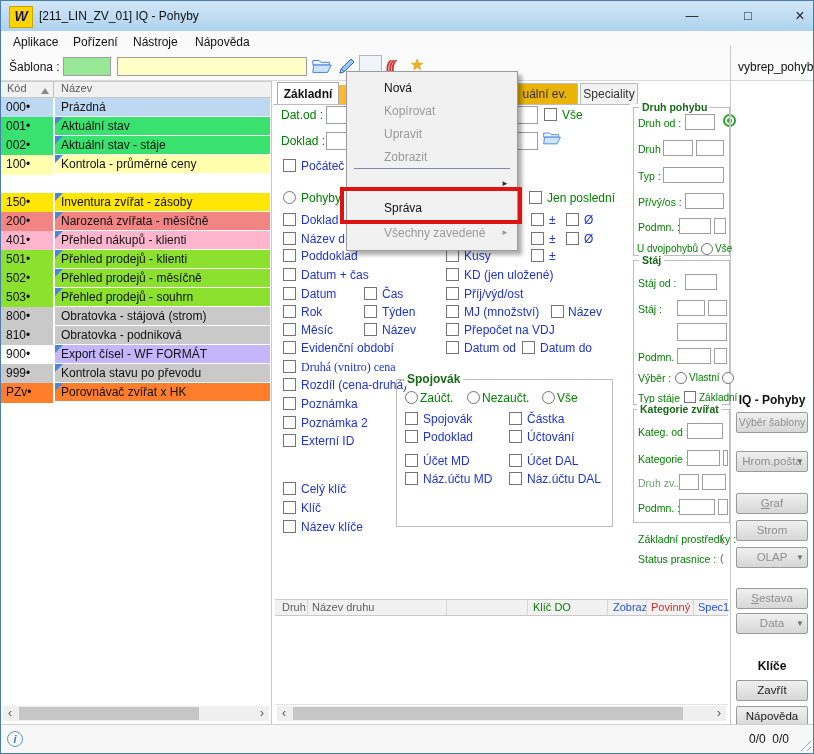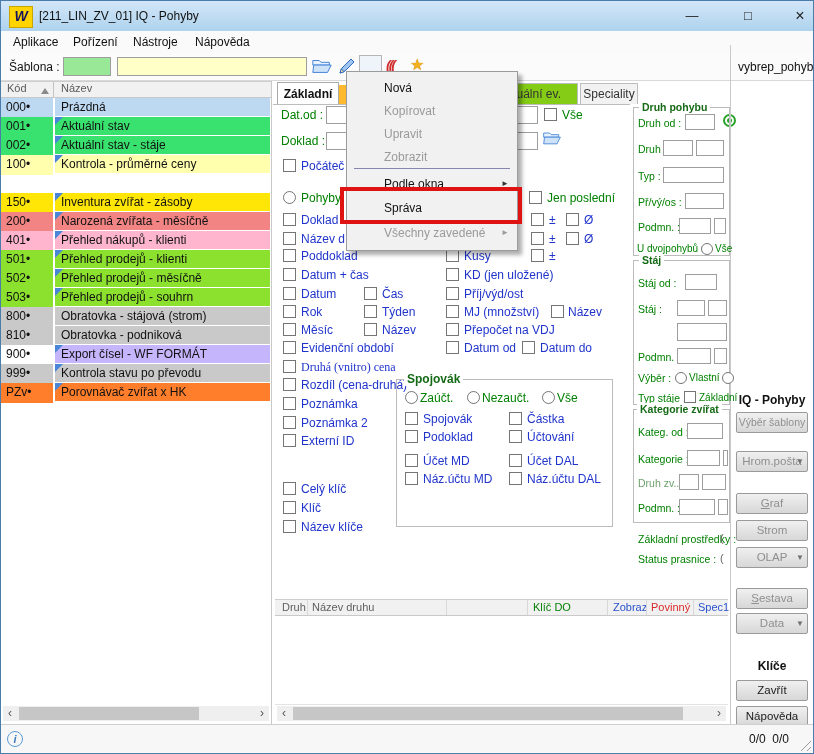--- a/index.html
+++ b/index.html
@@ -166,21 +166,21 @@
     </div>
 
   <div class="sb-track" style="left:2px;top:705px;width:266px;"></div>
   <div class="sb-btn" style="left:2px;top:705px;">‹</div>
   <div class="sb-thumb" style="left:18px;top:706px;width:180px;"></div>
   <div class="sb-btn" style="left:254px;top:705px;">›</div>
 
   <div class="vline" style="left:272px;top:103px;width:357px;height:1px;background:#bdbdbd;"></div>
   <div class="abs" style="left:276px;top:81px;width:62px;height:22px;background:#fff;border:1px solid #a9a9a9;border-bottom:none;text-align:center;line-height:22px;font-weight:bold;box-sizing:border-box;z-index:2;">Základní</div>
   <div class="abs" style="left:338px;top:84px;width:8px;height:19px;background:#ffb92e;"></div>
-  <div class="abs" style="left:505px;top:82px;width:72px;height:21px;background:#84cc16;border:1px solid #bdbdbd;border-bottom:none;text-align:right;padding-right:16px;line-height:21px;color:#333;box-sizing:border-box;">uální ev.</div>
+  <div class="abs" style="left:505px;top:82px;width:72px;height:21px;background:#eab308;border:1px solid #bdbdbd;border-bottom:none;text-align:right;padding-right:10px;line-height:21px;color:#333;box-sizing:border-box;">uální ev.</div>
   <div class="abs" style="left:579px;top:82px;width:58px;height:21px;background:#f2f2f2;border:1px solid #bdbdbd;border-bottom:none;text-align:center;line-height:21px;color:#333;box-sizing:border-box;">Speciality</div>
 
   <span class="abs g" style="left:280px;top:107px;">Dat.od :</span>
   <div class="inp" style="left:325px;top:105px;width:212px;height:18px;"></div>
   <div class="cb" style="left:543px;top:107px;"></div>
   <span class="abs g" style="left:561px;top:107px;">Vše</span>
   <span class="abs g" style="left:280px;top:133px;">Doklad :</span>
   <div class="inp" style="left:325px;top:131px;width:212px;height:18px;"></div>
   <span class="abs" style="left:541px;top:128px;"><svg width="20" height="18" viewBox="0 0 24 20">
         <path d="M2 4 h7 l2 2 h9 v3 h-18 z" fill="#e8f2fc" stroke="#3a7bd5"></path>
@@ -378,21 +378,20 @@
   <div class="abs" style="left:6px;top:730px;width:16px;height:16px;border:1px solid #5b9bd5;border-radius:50%;text-align:center;line-height:15px;font-size:11px;font-style:italic;font-weight:bold;color:#3b7bbf;box-sizing:border-box;">i</div>
   <span class="abs" style="right:24px;top:731px;white-space:pre;">0/0  0/0</span>
   <div class="grip"></div>
 
   <div class="menu"></div>
   <div class="mi" style="top:76px;">Nová</div>
   <div class="mi dis" style="top:99px;">Kopírovat</div>
   <div class="mi dis" style="top:122px;">Upravit</div>
   <div class="mi dis" style="top:145px;">Zobrazit</div>
   <div class="abs" style="left:353px;top:167px;width:156px;height:1px;background:#8585b0;z-index:51;"></div>
-  <div class="mi" style="top:172px;">Podle okna</div>
   <span class="mi-arrow" style="top:172px;">►</span>
   <div class="mi" style="top:196px;font-weight:normal;">Správa</div>
   <div class="mi dis" style="top:221px;">Všechny zavedené</div>
   <span class="mi-arrow" style="top:221px;color:#9a9a9a;">►</span>
 
   <div class="hl"></div>
 
 </div>
 
 </body></html>

